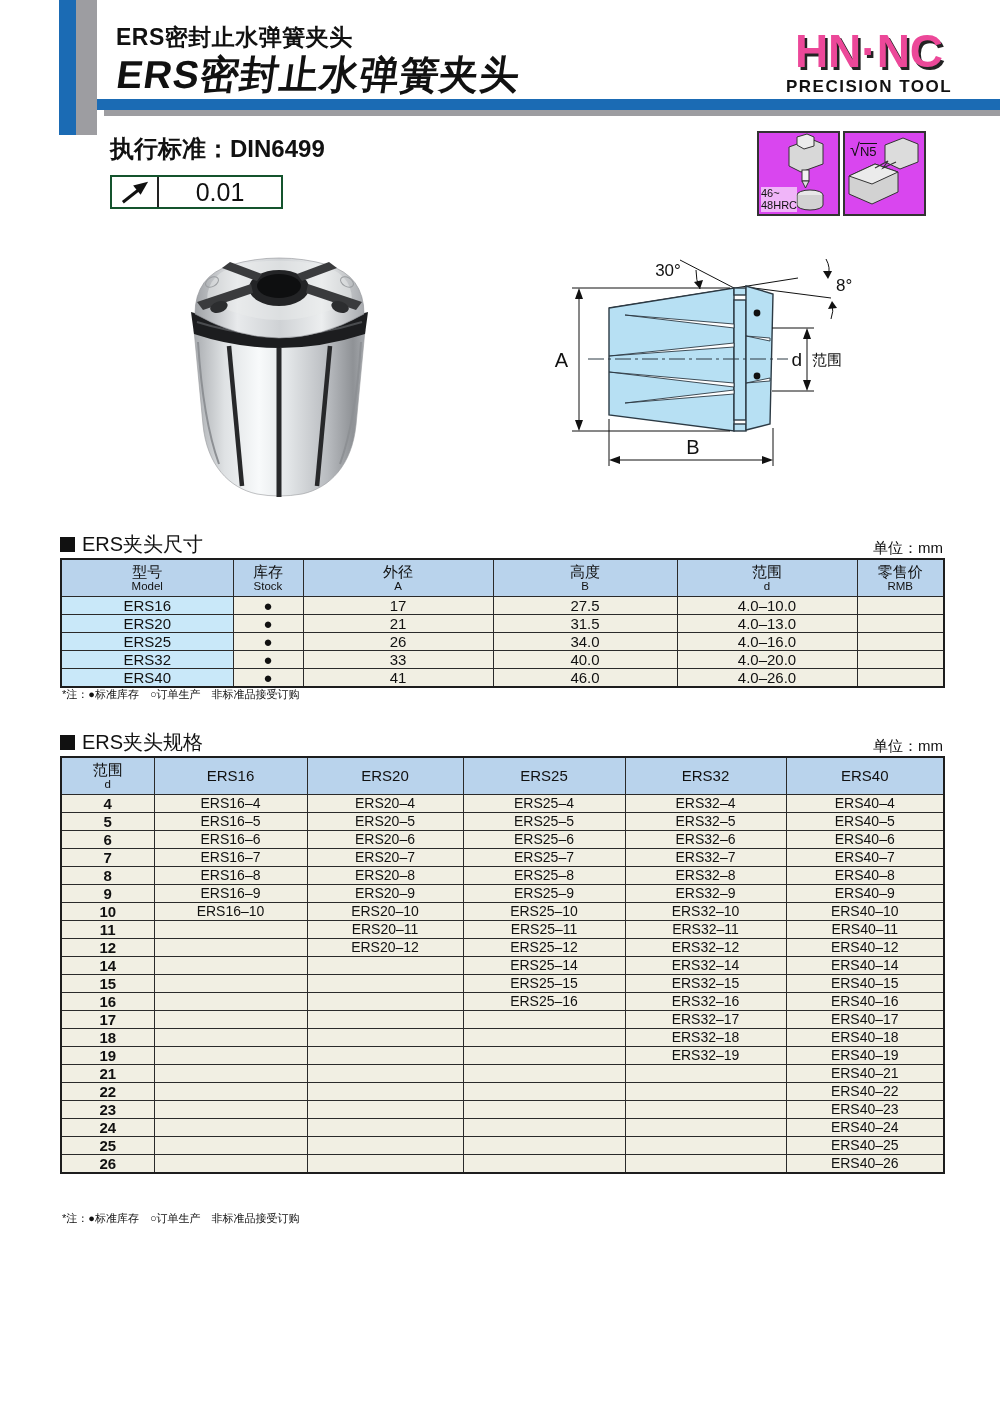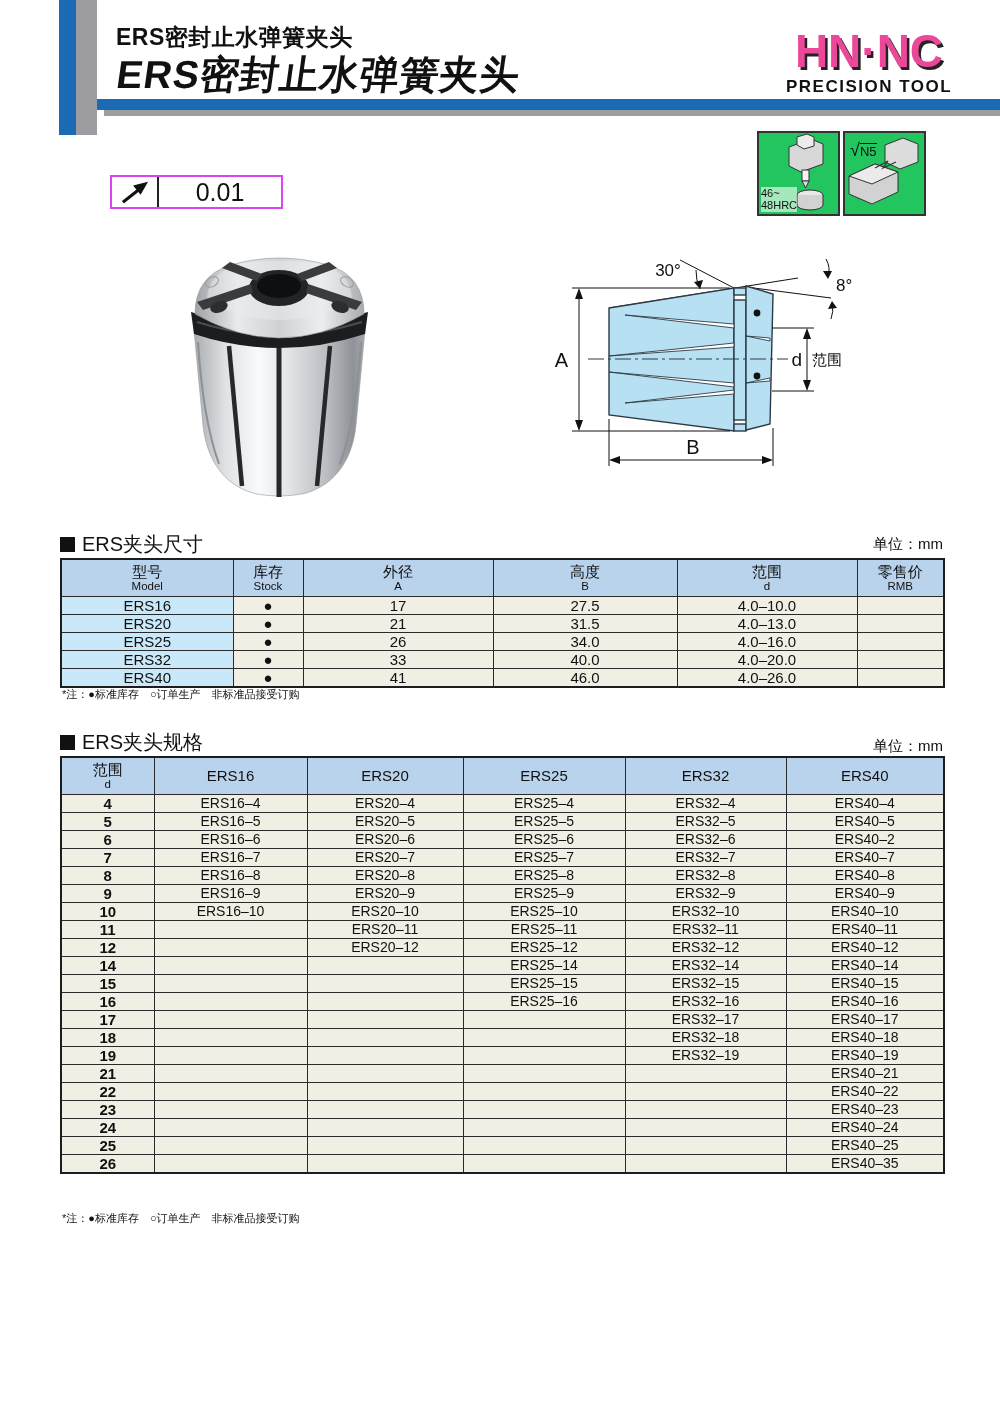--- a/index.html
+++ b/index.html
@@ -15,47 +15,47 @@
   .subtitle{ position:absolute; left:116px; top:22px; font-size:23px; font-weight:700; letter-spacing:.5px; }
   .title   { position:absolute; left:113px; top:48px; font-size:39px; font-weight:900; letter-spacing:1px;
              transform:skewX(-8deg); transform-origin:left bottom; }
   .logo    { position:absolute; left:760px; top:28px; width:218px; text-align:center; }
   .logo .brand { font-size:46px; font-weight:900; color:#ec4899; letter-spacing:0;
                  text-shadow:2.5px 2.5px 0 #232323; line-height:1; }
   .logo .tagline { font-size:17px; font-weight:900; color:#111; letter-spacing:1.5px; margin-top:3px; }
 
   
   .std-label { position:absolute; left:110px; top:133px; font-size:24px; font-weight:700; }
-  .runout { position:absolute; left:110px; top:175px; width:173px; height:34px; border:2px solid #d946ef; display:flex; }
+  .runout { position:absolute; left:110px; top:175px; width:173px; height:34px; border:2px solid #14532d; display:flex; }
   .runout .cell-icon { width:47px; border-right:2px solid #222; display:flex; align-items:center; justify-content:center; }
   .runout .cell-val  { flex:1; display:flex; align-items:center; justify-content:center; font-size:25px; }
 
   
-  .specbox { position:absolute; top:131px; width:83px; height:85px; border:2px solid #333; background:#22c55e; }
+  .specbox { position:absolute; top:131px; width:83px; height:85px; border:2px solid #333; background:#d946ef; }
   .specbox.b1 { left:757px; } .specbox.b2 { left:843px; }
   .specbox svg { position:absolute; left:0; top:0; width:100%; height:100%; }
   .hrc-label { position:absolute; left:2px; bottom:2px; font-size:11px; line-height:1.15; background:rgba(255,255,255,.6); }
   .n5-label  { position:absolute; left:5px; top:7px; font-size:14px; }
   .n5-label .sqrt { font-size:18px; font-weight:400; }
   .n5-label .grade{ border-top:1.6px solid #111; font-size:13px; }
 
   
   .photo   { position:absolute; left:167px; top:250px; width:225px; height:250px; }
   .diagram { position:absolute; left:530px; top:243px; width:440px; height:250px; }
   .diagram text { font-family:"Liberation Sans","DejaVu Sans",sans-serif; fill:#111; }
   .dline { stroke:#111; stroke-width:1; fill:none; }
   .dshape{ fill:#b7e0f3; stroke:#2c3a44; stroke-width:1.4; }
   .slot  { fill:#fff; stroke:#2c3a44; stroke-width:0.9; }
 
   
   .sec-head { position:absolute; left:60px; width:883px; display:flex; justify-content:space-between; align-items:flex-end; }
   .sec-head .t { font-size:20px; display:flex; align-items:center; gap:7px; }
   .sec-head .sq { width:15px; height:15px; background:#111; display:inline-block; }
   .sec-head .u { font-size:15px; }
-  #sec1 { top:531px;align-items:center; } #sec2 { top:729px; }
+  #sec1 { top:531px; } #sec2 { top:729px; }
 
   table { position:absolute; left:60px; border-collapse:collapse; table-layout:fixed; width:883px;
           border:2px solid #1d1d1d; background:#f9a8d4; }
   #t1 { top:558px; } #t2 { top:756px; }
   th,td { border:1px solid #2a2a2a; text-align:center; white-space:nowrap; overflow:hidden; padding:0; }
   thead th { background:#b9d3ec; height:37px; font-weight:400; vertical-align:middle; }
   .h-cn { font-size:15px; line-height:1.15; }
   .h-en { font-size:11.5px; line-height:1.1; }
   tbody td { background:#f1efe3; height:17px; font-size:15px; line-height:17px; }
   #t1 td.model-col { background:#c9e8f9; }
@@ -76,20 +76,21 @@
   <div class="h-blue"></div>
 
   <div class="subtitle">ERS密封止水弹簧夹头</div>
   <div class="title">ERS密封止水弹簧夹头</div>
 
   <div class="logo">
     <div class="brand">HN·NC</div>
     <div class="tagline">PRECISION TOOL</div>
   </div>
 
+  <div class="std-label">执行标准：DIN6499</div>
   <div class="runout">
     <div class="cell-icon">
       <svg width="34" height="28" viewBox="0 0 36 30">
         <line x1="5" y1="26" x2="24" y2="11" stroke="#111" stroke-width="3.2"></line>
         <polygon points="32,4 16,8 24,18" fill="#111"></polygon>
       </svg>
     </div>
     <div class="cell-val">0.01</div>
   </div>
 
@@ -361,21 +362,21 @@
           <td>ERS25–5</td>
           <td>ERS32–5</td>
           <td>ERS40–5</td>
         </tr>
         <tr>
           <td class="d-col">6</td>
           <td>ERS16–6</td>
           <td>ERS20–6</td>
           <td>ERS25–6</td>
           <td>ERS32–6</td>
-          <td>ERS40–2</td>
+          <td>ERS40–6</td>
         </tr>
         <tr>
           <td class="d-col">7</td>
           <td>ERS16–7</td>
           <td>ERS20–7</td>
           <td>ERS25–7</td>
           <td>ERS32–7</td>
           <td>ERS40–7</td>
         </tr>
         <tr>
@@ -505,19 +506,19 @@
           <td></td>
           <td></td>
           <td>ERS40–25</td>
         </tr>
         <tr>
           <td class="d-col">26</td>
           <td></td>
           <td></td>
           <td></td>
           <td></td>
-          <td>ERS40–35</td>
+          <td>ERS40–26</td>
         </tr>
       </tbody>
   </table>
   <div class="note" id="note2">*注：●标准库存　○订单生产　非标准品接受订购</div>
 
 </div>
 
 </body></html>

